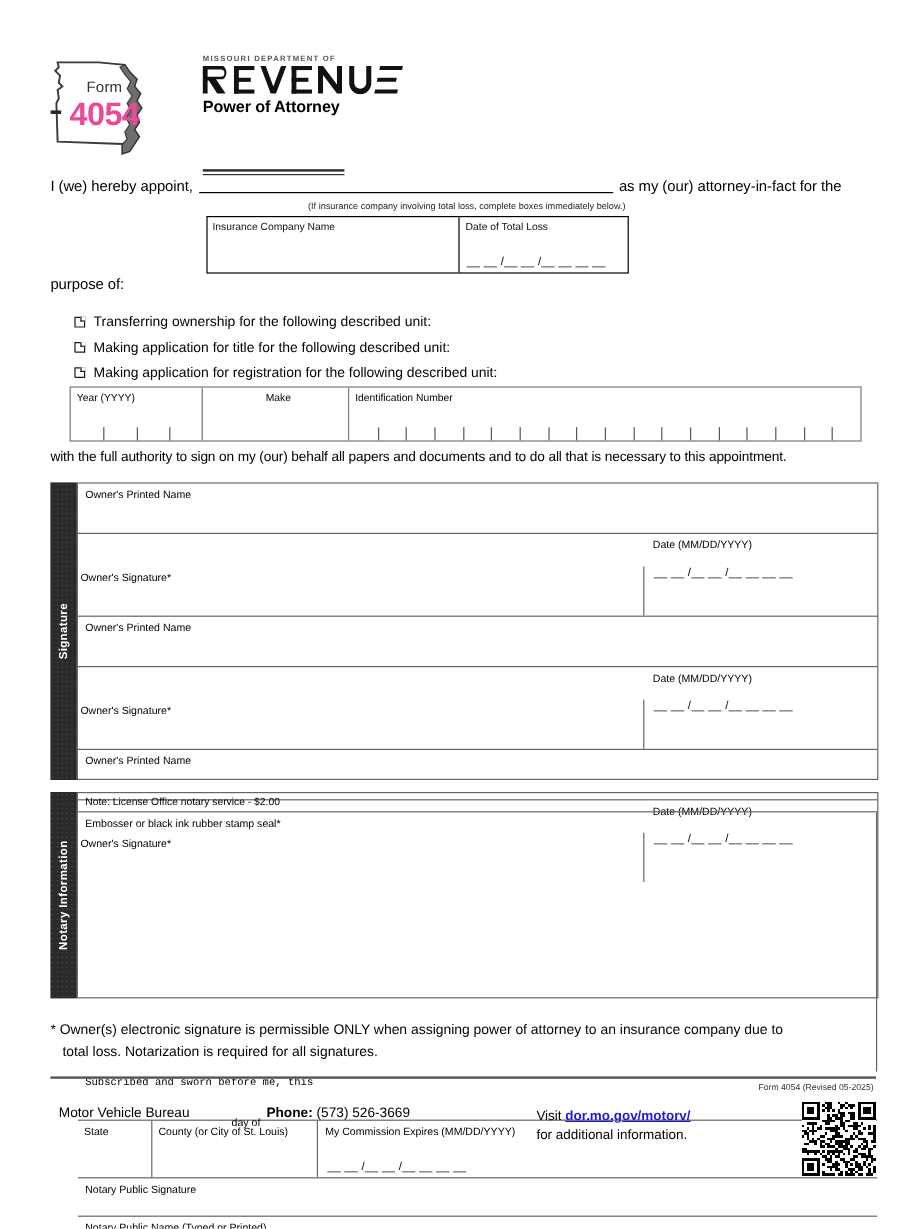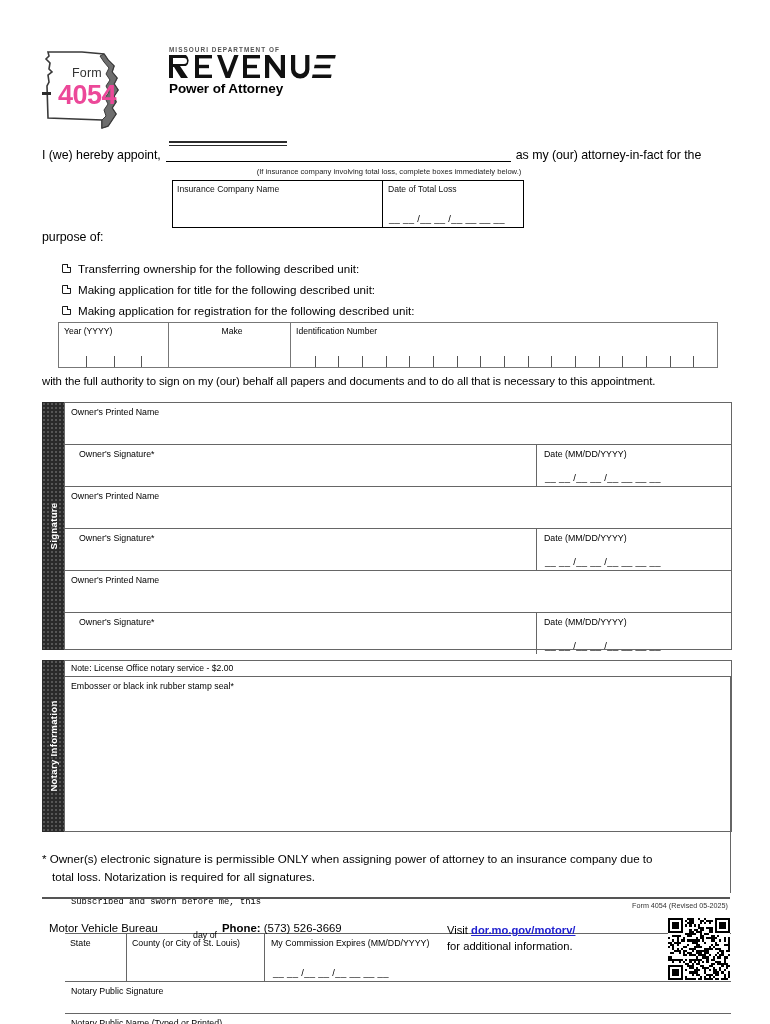--- a/index.html
+++ b/index.html
@@ -39,21 +39,21 @@
   }
   .hdr-rule2{
     position:absolute;left:127px;top:105px;width:118px;height:1px;background:#2b2b2b;
   }
 
   
   .ln{font-size:12.4px;letter-spacing:-.05px;}
 
   
   .appoint{position:absolute;left:42px;top:148px;width:690px;}
-  .appoint .row1{display:flex;align-items:flex-end;white-space:nowrap;}
+  .appoint .row1{display:flex;align-items:center;white-space:nowrap;}
   .blankline{
     flex:0 0 345px;border-bottom:1px solid #000;height:11px;margin:0 5px;
   }
   .paren{
     position:absolute;left:172px;top:19px;width:350px;text-align:center;
     font-size:7.6px;color:#222;
   }
 
   
   .ins-tbl{
@@ -108,21 +108,21 @@
   .vbar span{
     position:absolute;left:50%;top:50%;
     transform:translate(-50%,-50%) rotate(-90deg);
     color:#fff;font-size:9.6px;font-weight:bold;white-space:nowrap;
     letter-spacing:.3px;
   }
   .sigrows{flex:1 1 auto;border:1.3px solid #666;border-left:1.3px solid #666;box-sizing:border-box;}
   .srow{display:flex;box-sizing:border-box;border-bottom:1.2px solid #666;}
   .srow:last-child{border-bottom:none;}
   .srow .name{flex:1 1 auto;height:41px;padding:4px 0 0 6px;box-sizing:border-box;}
-  .srow .sig{flex:1 1 auto;height:41px;padding:4px 0 0 14px;box-sizing:border-box;border-right:1.2px solid #666;}
+  .srow .sig{flex:1 1 auto;height:41px;padding:4px 0 0 2px;box-sizing:border-box;border-right:1.2px solid #666;margin-top:27px;}
   .srow .date{flex:0 0 194px;height:41px;padding:4px 0 0 7px;box-sizing:border-box;position:relative;}
   .f-lbl{font-size:8.8px;}
   .dt2{position:absolute;left:8px;bottom:3px;font-size:9.5px;letter-spacing:.3px;}
 
   
   .notblock{position:absolute;left:42px;top:660px;width:690px;height:172px;display:flex;}
   .notbody{flex:1 1 auto;border:1.3px solid #666;box-sizing:border-box;}
   .note{
     height:16px;border-bottom:1.2px solid #666;padding:2px 0 0 6px;box-sizing:border-box;
     font-size:8.6px;

